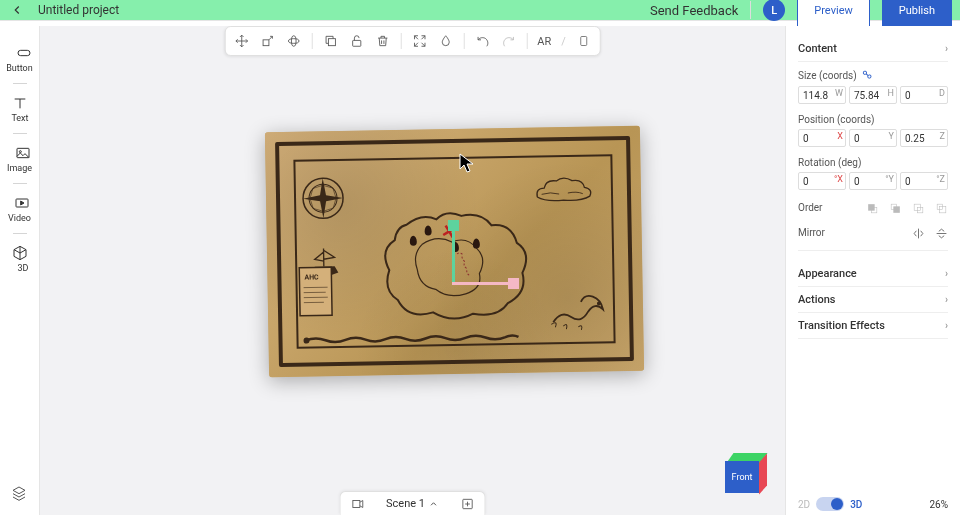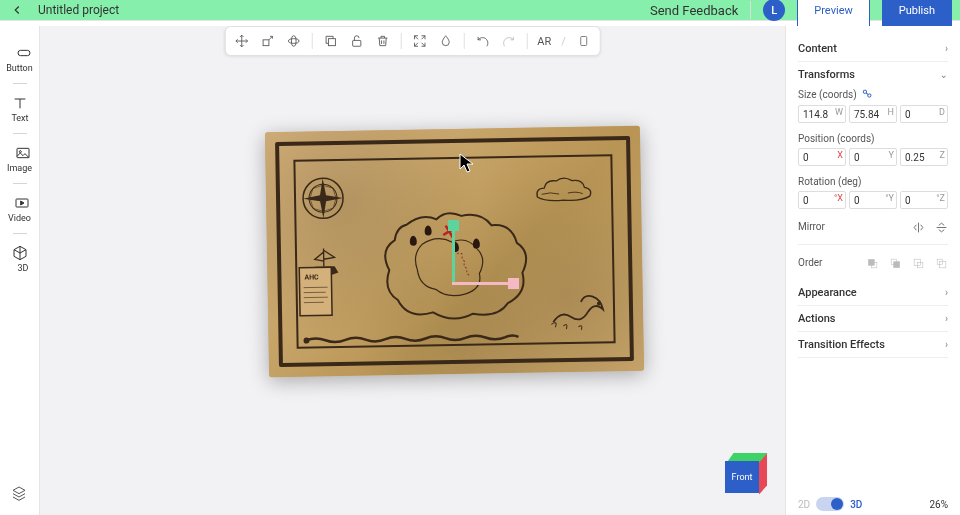--- a/index.html
+++ b/index.html
@@ -303,31 +303,47 @@
   <svg class="cursor" width="18" height="22" viewBox="0 0 18 22">
       <path d="M2 2 L2 17 L6 13 L9 20 L12 19 L9 12 L15 12 Z" fill="#000" stroke="#fff" stroke-width="1"></path>
     </svg>
 
   <div class="view-cube">
     <div class="cube-top"></div>
     <div class="cube-side"></div>
     <div class="cube-front">Front</div>
   </div>
 
+  <div class="scene-bar">
+    <div class="scene-icon">
+        <svg width="14" height="14" viewBox="0 0 24 24" fill="none" stroke="currentColor" stroke-width="1.5">
+          <rect x="4" y="6" width="12" height="12"></rect>
+          <path d="M16 9l5-3v12l-5-3"></path>
+        </svg>
+      </div>
+    <div class="scene-label">
+      <span>Scene 1</span>
+      <svg width="10" height="10" viewBox="0 0 24 24" fill="none" stroke="currentColor" stroke-width="2">
+          <polyline points="6 15 12 9 18 15"></polyline>
+        </svg>
+    </div>
+    <div class="scene-icon">
+        <svg width="14" height="14" viewBox="0 0 24 24" fill="none" stroke="currentColor" stroke-width="1.5">
+          <rect x="4" y="4" width="16" height="16" rx="1"></rect>
+          <path d="M12 8v8M8 12h8"></path>
+        </svg>
+      </div>
+  </div>
 </div>
 
 <div class="right-panel">
   <div class="panel-section">
     <span class="section-title">Content</span>
     <span class="chevron">›</span>
   </div>
-  <div class="panel-section panel-section-open">
-    <span class="section-title">Transforms</span>
-    <span class="chevron">⌄</span>
-  </div>
 
   <div class="prop-group">
     <div class="prop-label">
       <span>Size (coords)</span>
       <span class="link-icon">⚯</span>
     </div>
     <div class="prop-row">
       <div class="prop-input"><input value="114.8" style=""><span class="prop-suffix">W</span></div>
       <div class="prop-input"><input value="75.84" style=""><span class="prop-suffix">H</span></div>
       <div class="prop-input"><input value="0" style=""><span class="prop-suffix">D</span></div>
@@ -346,32 +362,20 @@
   </div>
 
   <div class="prop-group">
     <div class="prop-label">
         <span>Rotation (deg)</span>
       </div>
     <div class="prop-row">
       <div class="prop-input"><input value="0" style=""><span class="prop-suffix red">°X</span></div>
       <div class="prop-input"><input value="0" style=""><span class="prop-suffix">°Y</span></div>
       <div class="prop-input"><input value="0" style=""><span class="prop-suffix">°Z</span></div>
-    </div>
-  </div>
-
-  <div class="prop-group" style="display:flex;justify-content:space-between;align-items:center;border-bottom:1px solid #eee;padding-bottom:10px">
-    <span style="font-size:10px;color:#555">Mirror</span>
-    <div class="icon-row">
-      <svg class="active" width="13" height="13" viewBox="0 0 24 24" fill="none" stroke="currentColor" stroke-width="1.5">
-          <path d="M12 3v18M8 7l-4 5 4 5M16 7l4 5-4 5"></path>
-        </svg>
-      <svg class="active" width="13" height="13" viewBox="0 0 24 24" fill="none" stroke="currentColor" stroke-width="1.5">
-          <path d="M3 12h18M7 8l5-4 5 4M7 16l5 4 5-4"></path>
-        </svg>
     </div>
   </div>
 
   <div class="prop-group" style="display:flex;justify-content:space-between;align-items:center">
     <span style="font-size:10px;color:#555">Order</span>
     <div class="icon-row">
       <svg width="13" height="13" viewBox="0 0 24 24" fill="currentColor">
           <rect x="4" y="4" width="12" height="12"></rect>
           <rect x="10" y="10" width="10" height="10" fill="none" stroke="currentColor"></rect>
         </svg>
@@ -383,20 +387,32 @@
           <rect x="4" y="4" width="12" height="12"></rect>
           <rect x="10" y="10" width="10" height="10"></rect>
         </svg>
       <svg width="13" height="13" viewBox="0 0 24 24" fill="none" stroke="currentColor">
           <rect x="8" y="8" width="12" height="12"></rect>
           <rect x="4" y="4" width="10" height="10"></rect>
         </svg>
     </div>
   </div>
 
+  <div class="prop-group" style="display:flex;justify-content:space-between;align-items:center;border-bottom:1px solid #eee;padding-bottom:10px">
+    <span style="font-size:10px;color:#555">Mirror</span>
+    <div class="icon-row">
+      <svg class="active" width="13" height="13" viewBox="0 0 24 24" fill="none" stroke="currentColor" stroke-width="1.5">
+          <path d="M12 3v18M8 7l-4 5 4 5M16 7l4 5-4 5"></path>
+        </svg>
+      <svg class="active" width="13" height="13" viewBox="0 0 24 24" fill="none" stroke="currentColor" stroke-width="1.5">
+          <path d="M3 12h18M7 8l5-4 5 4M7 16l5 4 5-4"></path>
+        </svg>
+    </div>
+  </div>
+
   <div class="panel-section">
     <span class="section-title">Appearance</span>
     <span class="chevron">›</span>
   </div>
   <div class="panel-section">
     <span class="section-title">Actions</span>
     <span class="chevron">›</span>
   </div>
   <div class="panel-section">
     <span class="section-title">Transition Effects</span>

